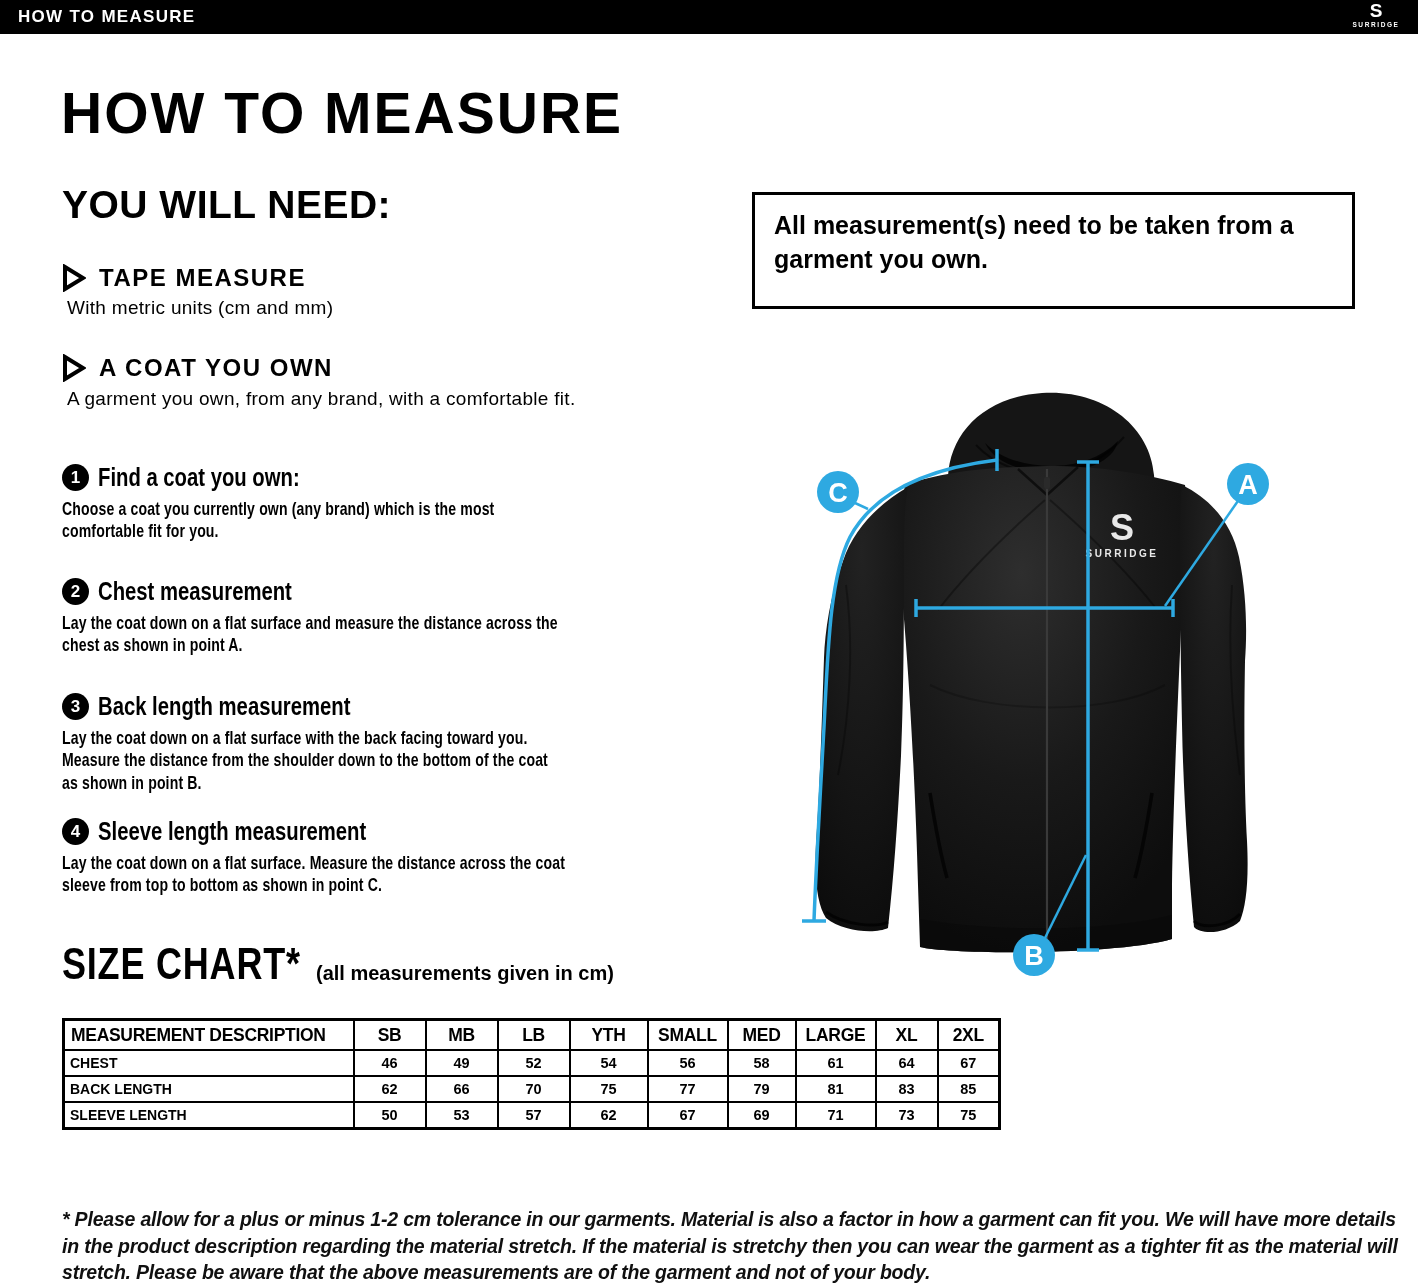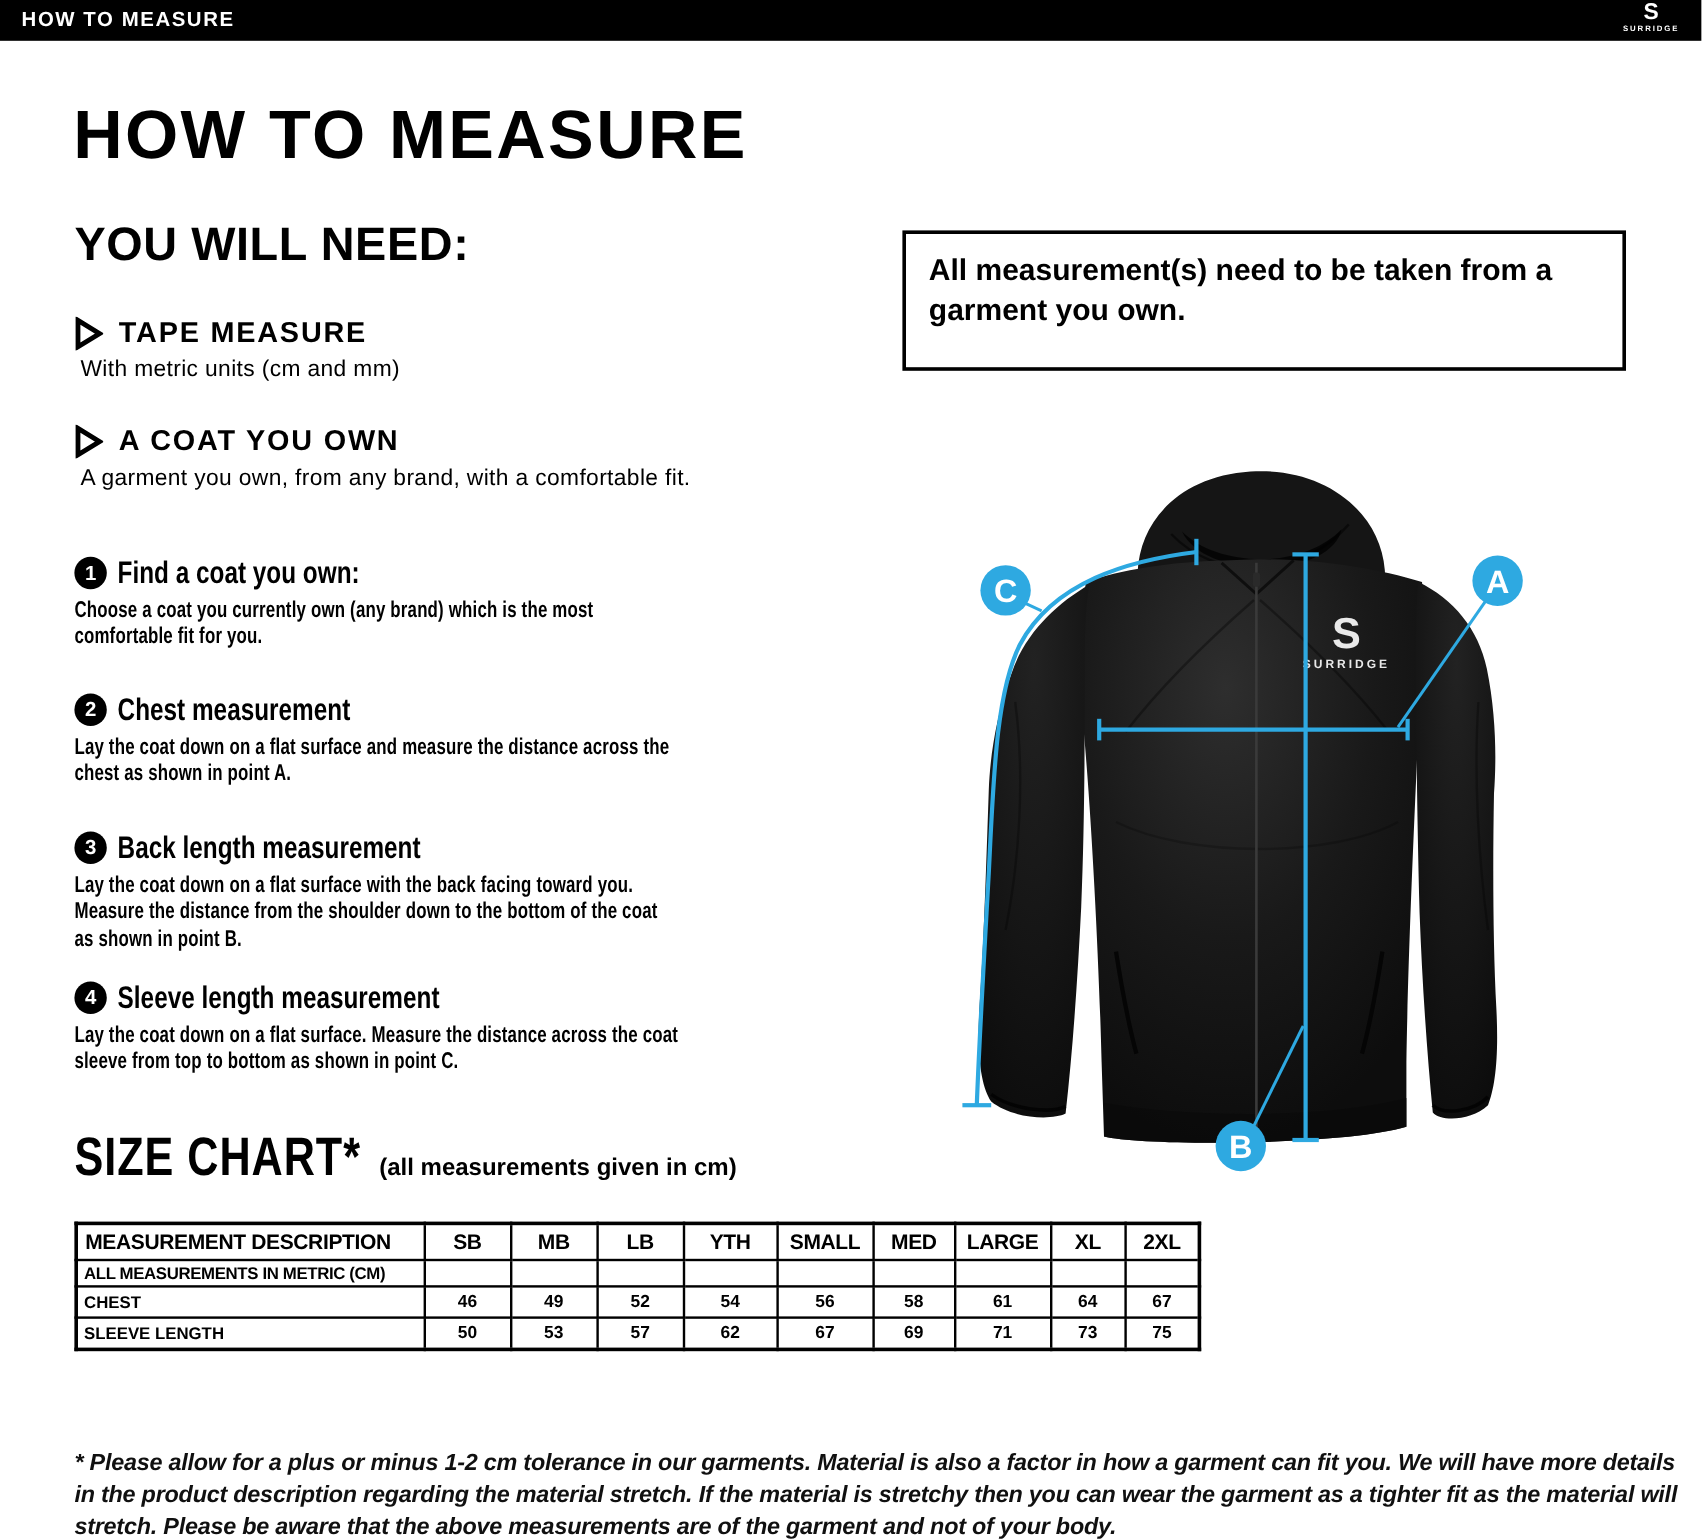--- a/index.html
+++ b/index.html
@@ -216,45 +216,45 @@
         <th>LB</th>
         <th>YTH</th>
         <th>SMALL</th>
         <th>MED</th>
         <th>LARGE</th>
         <th>XL</th>
         <th>2XL</th>
       </tr>
     </thead>
   <tbody>
-      <tr class="metric">
-        <td class="desc">ALL MEASUREMENTS IN METRIC (CM)</td>
-        <td></td>
-        <td></td>
-        <td></td>
-        <td></td>
-        <td></td>
-        <td></td>
-        <td></td>
-        <td></td>
-        <td></td>
-      </tr>
       <tr class="data">
         <td class="desc">CHEST</td>
         <td>46</td>
         <td>49</td>
         <td>52</td>
         <td>54</td>
         <td>56</td>
         <td>58</td>
         <td>61</td>
         <td>64</td>
         <td>67</td>
       </tr>
       <tr class="data">
+        <td class="desc">BACK LENGTH</td>
+        <td>62</td>
+        <td>66</td>
+        <td>70</td>
+        <td>75</td>
+        <td>77</td>
+        <td>79</td>
+        <td>81</td>
+        <td>83</td>
+        <td>85</td>
+      </tr>
+      <tr class="data">
         <td class="desc">SLEEVE LENGTH</td>
         <td>50</td>
         <td>53</td>
         <td>57</td>
         <td>62</td>
         <td>67</td>
         <td>69</td>
         <td>71</td>
         <td>73</td>
         <td>75</td>

